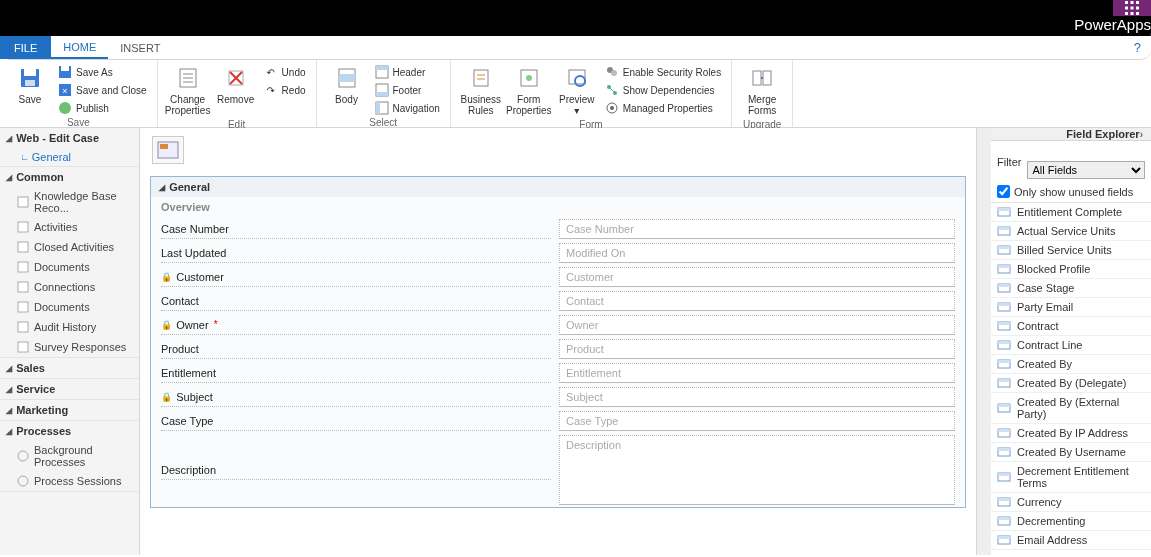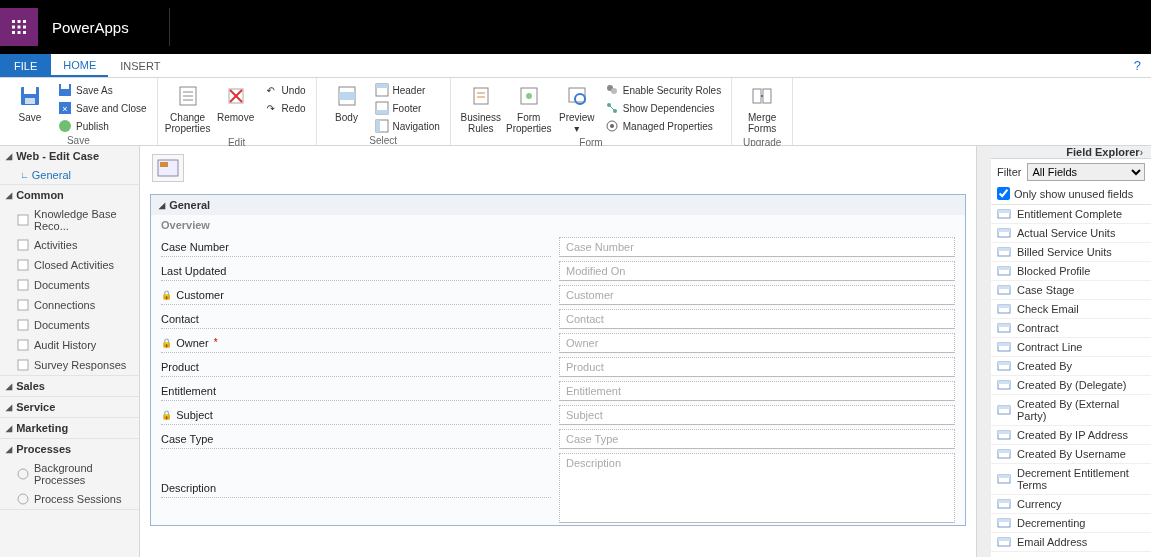--- a/index.html
+++ b/index.html
@@ -1,26 +1,26 @@
 <!DOCTYPE html>
 <html><head>
 <meta charset="utf-8">
 <style>
 * { box-sizing: border-box; margin: 0; padding: 0; }
 body { font-family: "Segoe UI", Tahoma, sans-serif; font-size: 11px; color: #333; background: #fff; width: 1151px; height: 557px; overflow: hidden; }
 
 
-.topbar { background: #000; height: 54px; display: flex; align-items: center; }
+.topbar { background: #000; height: 36px; display: flex; align-items: flex-end; flex-direction: column; }
 .waffle { width: 38px; height: 38px; background: #742774; display: flex; align-items: center; justify-content: center; cursor: pointer; }
 .waffle svg { width: 16px; height: 16px; }
 .brand { color: #fff; font-size: 15px; font-weight: 400; padding-left: 14px; }
 .topbar-sep { width:1px; height:38px; background:#333; margin-left: 40px;}
 
 
-.tabs { height: 24px; border-bottom: 1px solid #d6d6d6; display: flex; align-items: stretch; position: relative; }
+.tabs { height: 24px; border-bottom: 1px solid #d6d6d6; display: flex; align-items: stretch; position: relative; border-radius: 10px; }
 .tab-file { background: #1f6fc2; color: #fff; padding: 0 14px; display: flex; align-items: center; font-size: 11px; cursor: pointer; }
 .tab { padding: 0 12px; display: flex; align-items: center; color: #555; cursor: pointer; }
 .tab.active { color: #1f6fc2; border-bottom: 2px solid #1f6fc2; }
 .help-icon { position: absolute; right: 10px; top: 4px; color: #1f6fc2; font-size: 13px; cursor: pointer; }
 
 
 .ribbon { height: 68px; border-bottom: 1px solid #d6d6d6; display: flex; }
 .rgroup { border-right: 1px solid #e3e3e3; display: flex; flex-direction: column; justify-content: space-between; padding: 2px 6px 1px 6px; }
 .rgroup-body { display: flex; align-items: flex-start; flex: 1; }
 .rgroup-label { text-align: center; font-size: 10px; color: #666; padding: 1px 0; }
@@ -62,21 +62,21 @@
 .field-input { flex: 1; }
 .field-input .ph { border: 1px dotted #bbb; padding: 3px 6px; color: #aaa; font-size: 11px; background:#fff; border-bottom:1px solid #bbb;}
 .field-input .ph.tall { height: 70px;}
 .vscroll-dummy { width: 14px; background: #eee;}
 
 
 .rightpane { width: 160px; background: #fff; display: flex; flex-direction: column; }
 .rp-hdr { background: #eef0f2; padding: 0 8px; font-weight: 700; font-size: 11px; border-bottom: 1px solid #d6d6d6; display:flex; justify-content:flex-end; align-items:center;}
 .rp-hdr .chev { font-size: 10px; color:#666; cursor:pointer;}
 .rp-filter { padding: 4px 6px; display: flex; align-items: center; gap: 6px; font-size: 11px;}
-.rp-filter select { flex: 1; font-size: 11px; border:1px solid #aaa; height:18px;}
+.rp-filter select { flex: 1; font-size: 11px; border:1px solid #aaa; height:18px;margin-top:16px;}
 .rp-check { padding: 2px 6px 4px 6px; font-size: 11px; display:flex; align-items:center; gap:4px;}
 .rp-list { flex: 1; overflow-y: auto; border-top: 1px solid #e3e3e3;}
 .rp-item { display: flex; align-items: center; gap: 6px; padding: 3px 6px; border-bottom: 1px solid #f0f0f0; cursor: grab; font-size: 11px; color:#333;}
 .rp-item .fi { width: 14px; height: 12px; display:inline-flex; align-items:center; justify-content:center;}
 .rp-item .fi svg { width:14px; height:12px;}
 </style>
 </head>
 <body>
 
 <div class="topbar">
@@ -611,21 +611,21 @@
           </span>
           <span>Case Stage</span>
         </div>
         <div class="rp-item">
           <span class="fi">
             <svg viewBox="0 0 14 12">
               <rect x="1" y="2" width="12" height="8" fill="#fff" stroke="#7a9ac7"></rect>
               <rect x="1" y="2" width="12" height="3" fill="#cfe0f2"></rect>
             </svg>
           </span>
-          <span>Check Email</span>
+          <span>Party Email</span>
         </div>
         <div class="rp-item">
           <span class="fi">
             <svg viewBox="0 0 14 12">
               <rect x="1" y="2" width="12" height="8" fill="#fff" stroke="#7a9ac7"></rect>
               <rect x="1" y="2" width="12" height="3" fill="#cfe0f2"></rect>
             </svg>
           </span>
           <span>Contract</span>
         </div>

